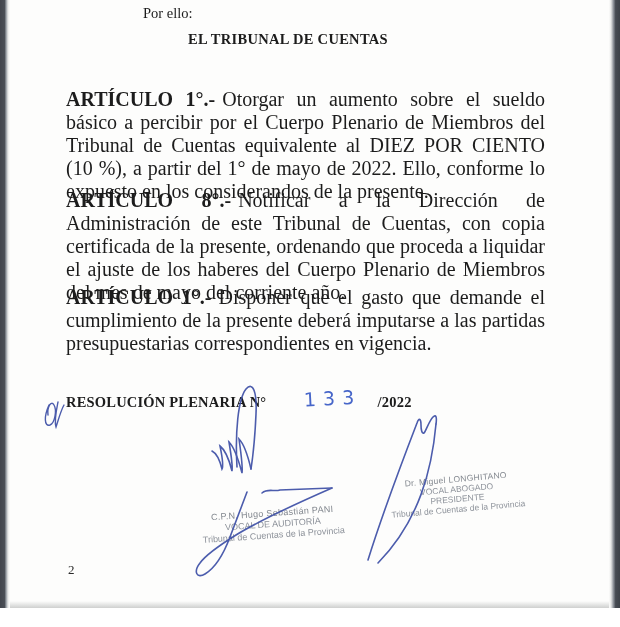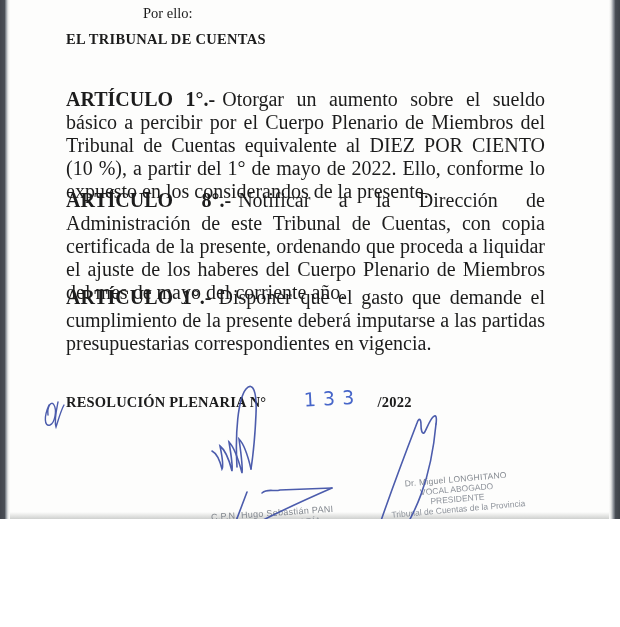--- a/index.html
+++ b/index.html
@@ -1,33 +1,33 @@
 <!DOCTYPE html>
 <html><head>
 <meta charset="utf-8">
 <style>
   html,body{margin:0;padding:0;background:#ffffff;}
   #screen{
     position:relative;
-    width:620px;height:519px;
+    width:620px;height:608px;
     background:#fdfdfc;
     overflow:hidden;
     font-family:"Liberation Serif","DejaVu Serif",serif;
     color:#1c1c1c;
   }
   
   .edge-left{position:absolute;left:0;top:0;width:10px;height:627px;
     background:linear-gradient(to right,#41454c 0%,#4a4e55 45%,#9aa0a6 62%,#e8e9e8 80%,#fdfdfc 100%);}
   .edge-right{position:absolute;right:0;top:0;width:11px;height:627px;
     background:linear-gradient(to left,#3d4248 0%,#464b52 40%,#8d9299 60%,#e6e7e6 82%,#fdfdfc 100%);}
   .edge-bottom{position:absolute;left:10px;right:11px;bottom:0;height:7px;
     background:linear-gradient(to top,rgba(120,124,122,0.35),rgba(120,124,122,0));}
   
   .intro{position:absolute;left:143px;top:5px;font-size:14.5px;}
-  .center-block{position:absolute;left:66px;width:444px;text-align:left;font-weight:bold;font-size:14.5px;letter-spacing:0.3px;}
+  .center-block{position:absolute;left:66px;width:444px;text-align:center;font-weight:bold;font-size:14.5px;letter-spacing:0.3px;}
   .h1{top:31px;} .h2{top:60px;}
   .para{position:absolute;left:66px;width:479px;font-size:20px;line-height:23px;text-align:justify;}
   .para b{margin-right:0.35em;}
   .p1{top:88px;} .p2{top:189px;} .p3{top:286px;} .p4{top:362px;width:479px;text-align:left;}
   .res-line{position:absolute;left:66px;top:389px;font-size:14.5px;font-weight:bold;letter-spacing:0.2px;white-space:nowrap;}
   .hand-num{
     display:inline-block;margin-left:38px;margin-right:16px;
     font-family:"DejaVu Sans",sans-serif;font-weight:400;
     color:#4766c9;font-size:19px;letter-spacing:7px;
     transform:rotate(-3deg) translateY(-2px);

